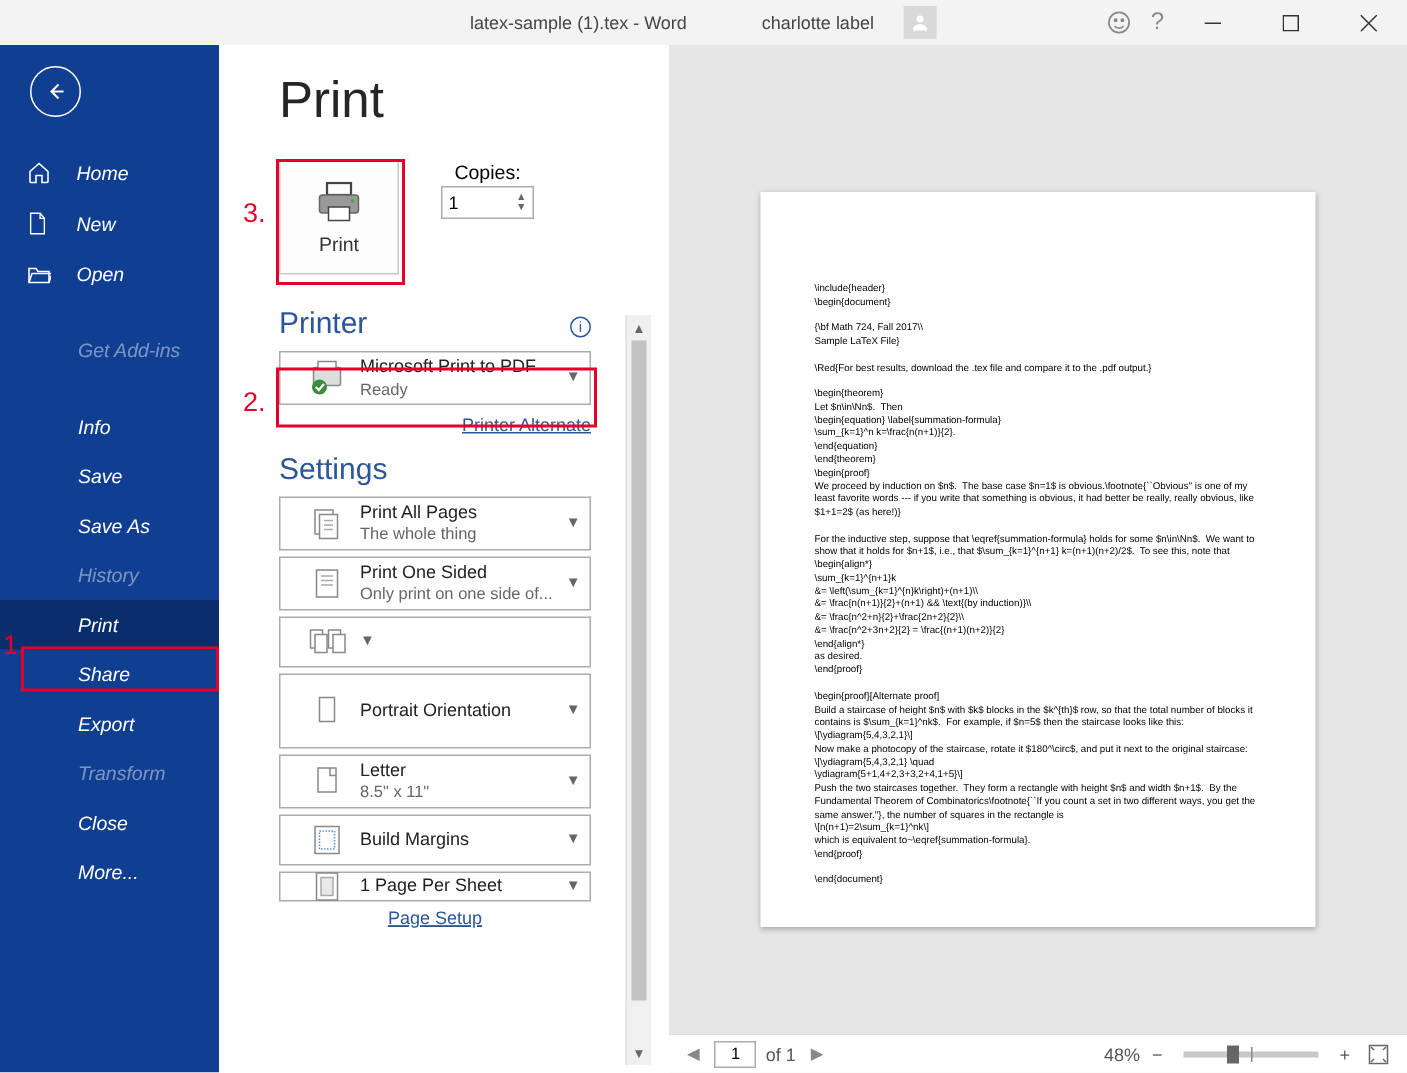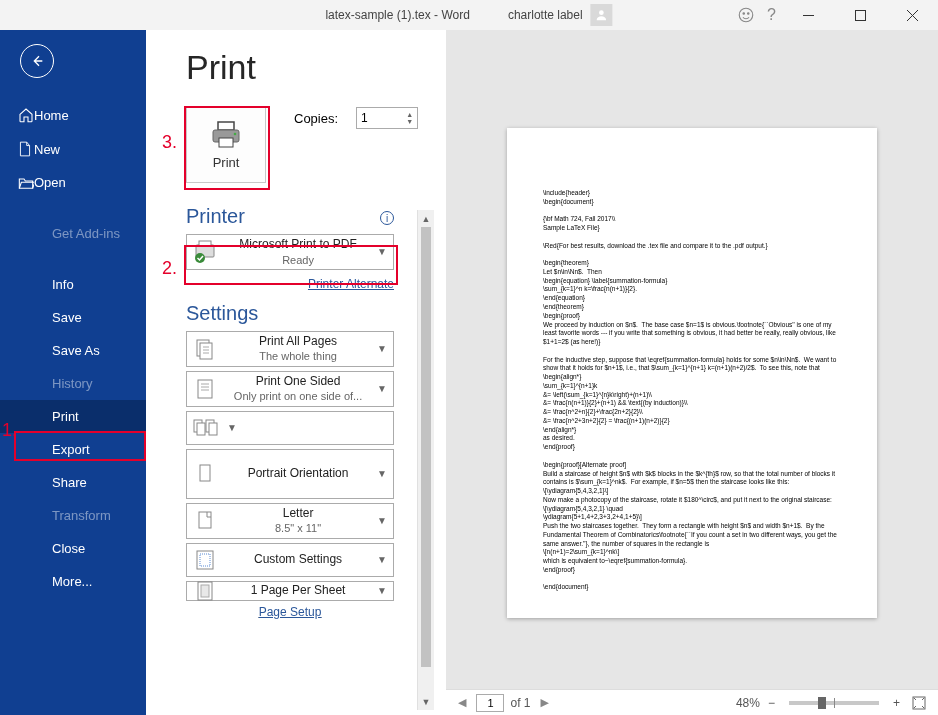--- a/index.html
+++ b/index.html
@@ -1,50 +1,50 @@
 <!DOCTYPE html>
 <html><head>
 <meta charset="utf-8">
 <style>
 * { margin: 0; padding: 0; box-sizing: border-box; font-family: "Segoe UI", Arial, sans-serif; }
 body { background: #fff; width: 938px; height: 715px; overflow: hidden; position: relative; }
 
 
 .titlebar { height: 30px; background: #f3f3f3; display: flex; align-items: center; position: relative; }
-.titlebar-center { position: absolute; left: 50%; transform: translateX(-50%); display: flex; align-items: center; gap: 8px; font-size: 12px; color: #444; }
+.titlebar-center { position: absolute; left: 50%; transform: translateX(-50%); display: flex; align-items: center; gap: 20px; font-size: 12px; color: #444; }
 .titlebar-right { margin-left: auto; display: flex; align-items: center; gap: 12px; padding-right: 6px; }
 .titlebar .avatar { width: 22px; height: 22px; background: #d9d9d9; display: flex; align-items: center; justify-content: center; }
 .titlebar .win-btn { width: 40px; height: 28px; display: flex; align-items: center; justify-content: center; color: #444; }
 .titlebar .icon { display: flex; align-items: center; justify-content: center; color: #888; }
 
 .red-box { border: 2px solid #e4002b; position: absolute; pointer-events: none; }
 .red-num { color: #e4002b; font-size: 18px; font-weight: 400; position: absolute; }
 
 
 .sidebar { position: absolute; top: 30px; left: 0; width: 146px; height: 685px; background: #103f91; color: #fff; padding-top: 14px; }
 .sidebar .back-btn { width: 34px; height: 34px; border: 1.5px solid #fff; border-radius: 50%; display: flex; align-items: center; justify-content: center; margin-left: 20px; margin-bottom: 20px; }
-.sidebar .item { display: flex; align-items: center; gap: 0; padding: 9px 18px; font-size: 13px; cursor: pointer; }
+.sidebar .item { display: flex; align-items: center; gap: 17px; padding: 9px 18px; font-size: 13px; cursor: pointer; font-style: italic; }
 .sidebar .item.sub { padding-left: 52px; }
 .sidebar .item.selected { background: #0a2e6b; }
 .sidebar .item.dim { color: rgba(255,255,255,0.45); }
 .sidebar .spacer { height: 18px; }
 .sidebar .icon { width: 16px; display:flex; }
 
 
 .main { position: absolute; top: 30px; left: 146px; right: 0; bottom: 0; background: #fff; display: flex; }
 .left-col { width: 300px; padding: 18px 10px 10px 40px; position: relative; }
 .left-col h1 { font-size: 34px; font-weight: 300; color: #262626; margin-bottom: 20px; }
 .big-print { width: 80px; height: 76px; border: 1px solid #c8c8c8; background: #fdfdfd; display: flex; flex-direction: column; align-items: center; justify-content: center; gap: 6px; font-size: 13px; color: #333; }
 .print-row { display: flex; align-items: flex-start; gap: 28px; margin-bottom: 22px; }
-.copies-row { display: flex; align-items: center; gap: 18px; font-size: 13px; }
+.copies-row { display: flex; align-items: center; gap: 2px; font-size: 13px; flex-direction: column; }
 .copies-input { width: 62px; height: 22px; border: 1px solid #ababab; padding: 0 4px; font-size: 12px; position: relative; display: flex; align-items: center; justify-content: space-between; }
 .copies-input .spinner { display: flex; flex-direction: column; font-size: 7px; line-height: 7px; color: #666; }
 
 .section-h { font-size: 20px; font-weight: 400; color: #2b579a; margin: 8px 0 6px; }
-.dd { width: 208px; border: 1px solid #ababab; background: #fff; display: flex; align-items: center; gap: 8px; padding: 2px 6px 2px 4px; position: relative; font-size: 12px; margin-bottom: 4px; cursor: pointer; text-align: center; }
+.dd { width: 208px; border: 1px solid #ababab; background: #fff; display: flex; align-items: center; gap: 8px; padding: 2px 6px 2px 17px; position: relative; font-size: 12px; margin-bottom: 4px; cursor: pointer; }
 .dd .dd-icon { width: 28px; height: 28px; display: flex; align-items: center; justify-content: center; flex-shrink: 0; }
 .dd .dd-body { flex: 1; line-height: 1.3; }
 .dd .dd-title { color: #222; }
 .dd .dd-sub { color: #666; font-size: 11px; }
 .dd .chev { color: #666; font-size: 10px; }
 .info-i { width: 14px; height: 14px; border: 1px solid #2b579a; border-radius: 50%; color: #2b579a; font-size: 10px; display: flex; align-items: center; justify-content: center; position: absolute; }
 .link { color: #2b579a; text-decoration: underline; font-size: 12px; }
 .printer-props { text-align: right; width: 208px; margin-bottom: 10px; }
 .pages-row { display: flex; align-items: center; gap: 4px; font-size: 12px; margin: 2px 0 6px; }
 .pages-input { flex: 1; height: 22px; border: 1px solid #ababab; }
@@ -155,24 +155,24 @@
   <div class="item sub">
       <span>Save As</span>
     </div>
   <div class="item sub dim">
       <span>History</span>
     </div>
   <div class="item sub selected">
       <span>Print</span>
     </div>
   <div class="item sub">
+      <span>Share</span>
+    </div>
+  <div class="item sub">
       <span>Export</span>
-    </div>
-  <div class="item sub">
-      <span>Share</span>
     </div>
   <div class="item sub dim">
       <span>Transform</span>
     </div>
   <div class="item sub">
       <span>Close</span>
     </div>
   <div class="item sub">
       <span>More...</span>
     </div>
@@ -302,21 +302,21 @@
     </div>
 
     <div class="dd" style="height:34px">
       <span class="dd-icon">
           <svg width="22" height="24" viewBox="0 0 22 24">
             <rect x="3" y="3" width="16" height="18" fill="#fff" stroke="#888"></rect>
             <rect x="6" y="6" width="10" height="12" fill="none" stroke="#5b8bd4" stroke-dasharray="1 1"></rect>
           </svg>
         </span>
       <div class="dd-body">
-          <div class="dd-title">Custom Settings</div>
+          <div class="dd-title">Build Margins</div>
         </div>
       <span class="chev">▼</span>
     </div>
 
     <div class="dd" style="height:20px">
       <span class="dd-icon">
           <svg width="22" height="24" viewBox="0 0 22 24">
             <rect x="4" y="3" width="14" height="18" fill="#fff" stroke="#888"></rect>
             <rect x="7" y="6" width="8" height="12" fill="#e8e8e8" stroke="#aaa"></rect>
           </svg>

